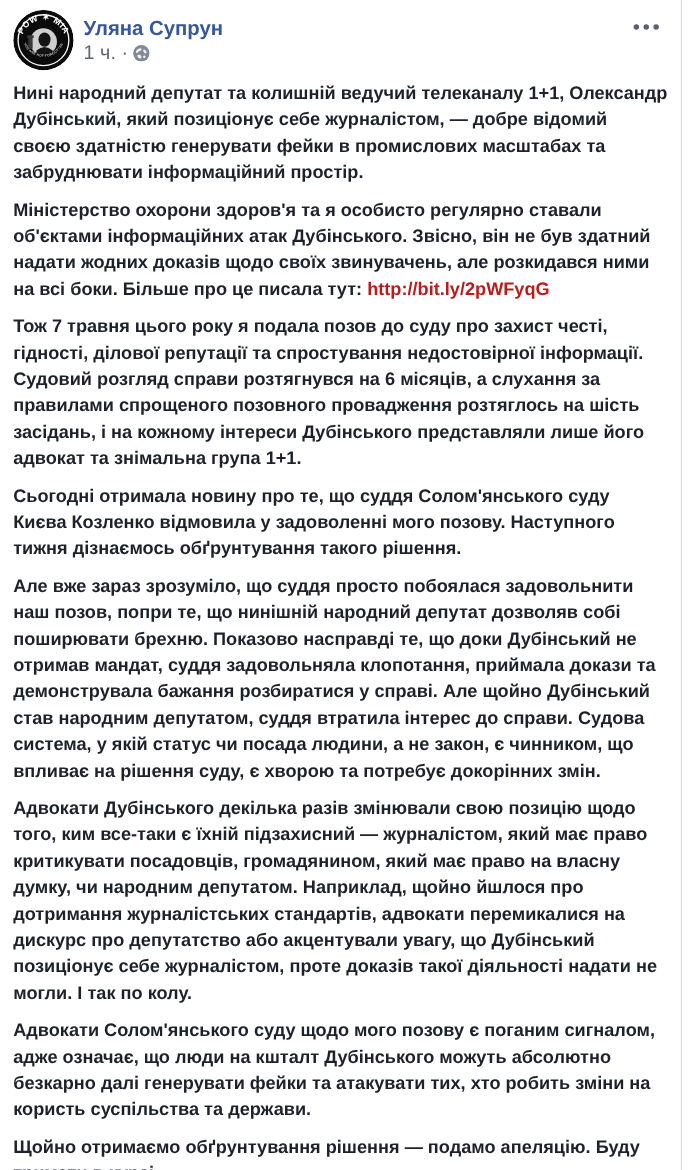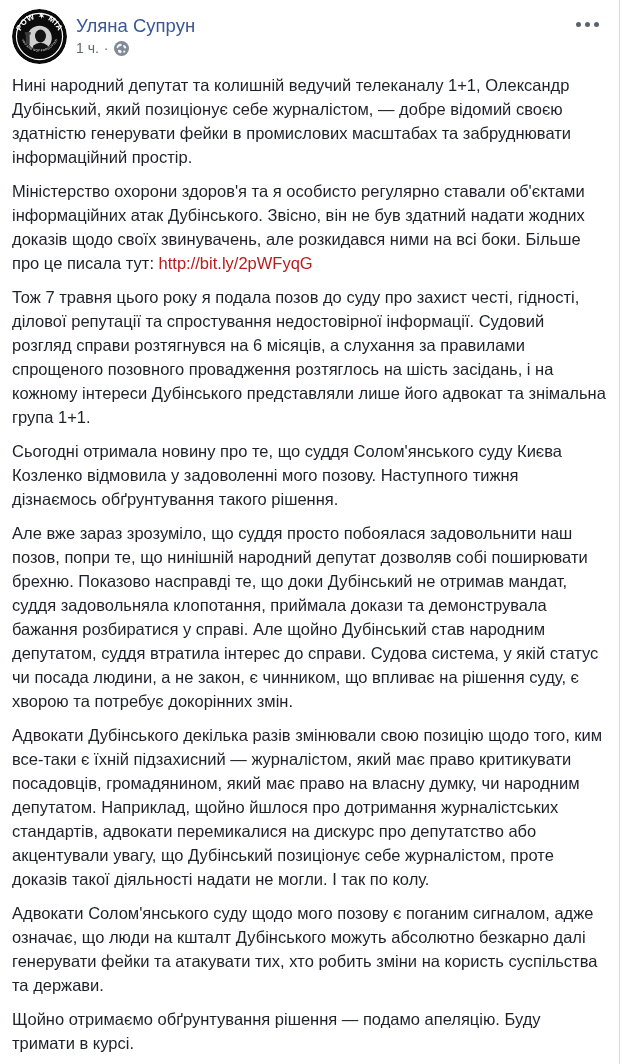--- a/index.html
+++ b/index.html
@@ -31,31 +31,31 @@
     width: 55px; height: 55px;
     flex: 0 0 55px;
     border-radius: 50%;
     overflow: hidden;
     cursor: pointer;
   }
   .header-text { margin-left: 9px; padding-top: 5px; }
   .author-name {
     display: inline-block;
     font-size: 18.5px;
-    font-weight: 400;
+    font-weight: 700;
     color: #365899;
     text-decoration: none;
     line-height: 23px;
     cursor: pointer;
   }
   .meta-row {
     display: flex;
     align-items: center;
     margin-top: 2px;
-    font-size: 14px;
+    font-size: 18px;
     color: #616770;
     line-height: 18px;
   }
   .meta-dot { margin: 0 5px; color: #616770; }
   .globe-icon { width: 15px; height: 15px; display: inline-block; }
   .options-btn {
     position: absolute;
     top: 14px; right: 15px;
     width: 34px; height: 20px;
     display: flex;
@@ -71,21 +71,21 @@
     border-radius: 50%;
     background: #5b626e;
   }
   
   .post-body {
     padding: 4px 12px 0 12px;
     font-size: 16.5px;
     line-height: 24px;
     color: #1d2129;
   }
-  .post-body p { margin: 0 0 10px 0; }
+  .post-body p { margin: 0 0 10px 0; font-weight: bold; }
   .post-body p:last-child { margin-bottom: 0; }
   .post-body a {
     color: #b91c1c;
     text-decoration: none;
     cursor: pointer;
   }
 </style>
 </head>
 <body>
 

